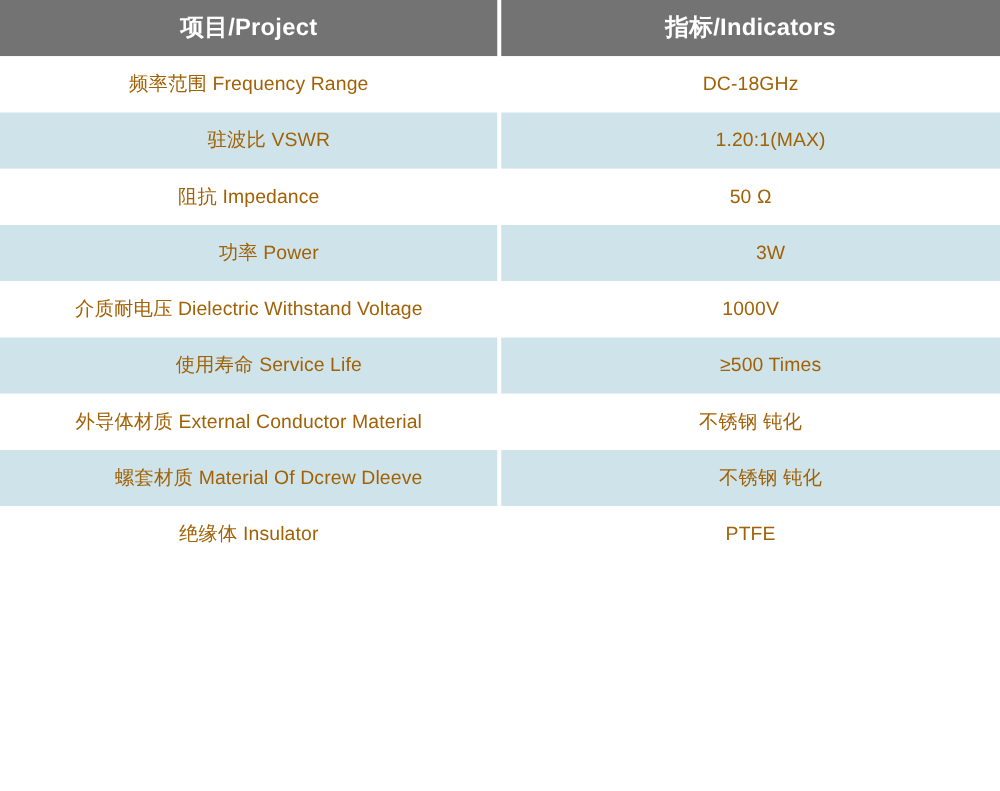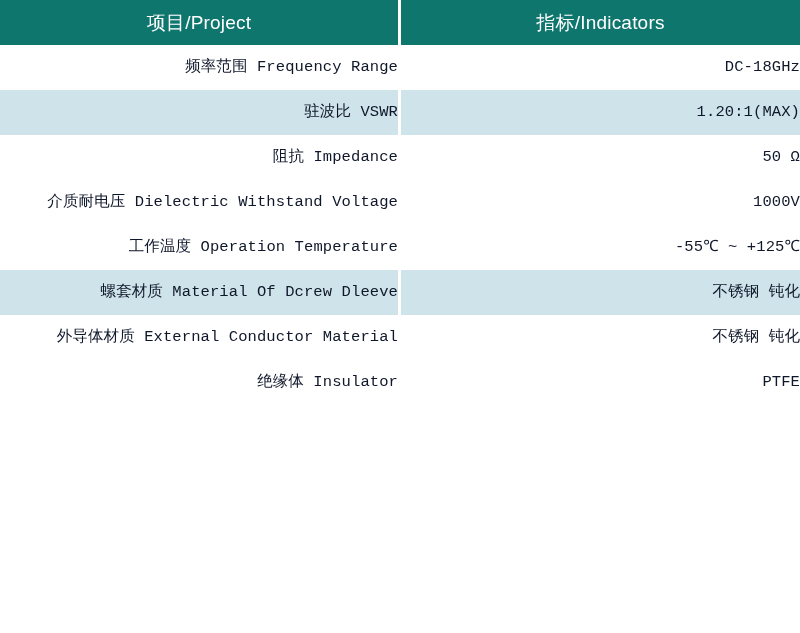--- a/index.html
+++ b/index.html
@@ -21,52 +21,51 @@
   }
 
   .spec-table col.col-project { width: 398px; }
   .spec-table col.col-gap     { width: 3px;  }
   .spec-table col.col-ind     { width: 399px; }
 
   
   .head-row { height: 45px; }
 
   .head-cell {
-    background: #0f766e;
+    background: #737373;
     color: #ffffff;
     font-size: 19px;
-    font-weight: normal;
+    font-weight: bold;
     vertical-align: middle;
     letter-spacing: 0.2px;
     padding: 0;
     line-height: 45px;
     white-space: nowrap;
   }
 
   .gap-cell {
     background: #ffffff;
     padding: 0;
     font-size: 0;
     line-height: 0;
   }
   .head-row .gap-cell { background: #ffffff; }
 
   
   .data-row { height: 45px; }
 
   .data-cell {
     font-size: 15.5px;
-    color: #0f172a;
-    text-align: right;
+    color: #a16207;
+    text-align: center;
     vertical-align: middle;
     padding: 0;
     line-height: 45px;
     white-space: nowrap;
     letter-spacing: 0.1px;
-    font-family: Liberation Mono, monospace;
   }
 
   .row-white .data-cell { background: #ffffff; }
   .row-tint  .data-cell { background: #cfe4ea; padding-left: 32px; }
 
   .row-white .gap-cell { background: #ffffff; }
   .row-tint  .gap-cell { background: #ffffff; }
 </style>
 </head>
 <body>
@@ -93,37 +92,42 @@
       <tr class="data-row row-tint">
         <td class="data-cell">驻波比 VSWR</td>
         <td class="gap-cell"></td>
         <td class="data-cell">1.20:1(MAX)</td>
       </tr>
       <tr class="data-row row-white">
         <td class="data-cell">阻抗 Impedance</td>
         <td class="gap-cell"></td>
         <td class="data-cell">50 Ω</td>
       </tr>
+      <tr class="data-row row-tint">
+        <td class="data-cell">功率 Power</td>
+        <td class="gap-cell"></td>
+        <td class="data-cell">3W</td>
+      </tr>
       <tr class="data-row row-white">
         <td class="data-cell">介质耐电压 Dielectric Withstand Voltage</td>
         <td class="gap-cell"></td>
         <td class="data-cell">1000V</td>
       </tr>
+      <tr class="data-row row-tint">
+        <td class="data-cell">使用寿命 Service Life</td>
+        <td class="gap-cell"></td>
+        <td class="data-cell">≥500 Times</td>
+      </tr>
       <tr class="data-row row-white">
-        <td class="data-cell">工作温度 Operation Temperature</td>
+        <td class="data-cell">外导体材质 External Conductor Material</td>
         <td class="gap-cell"></td>
-        <td class="data-cell">-55℃ ~ +125℃</td>
+        <td class="data-cell">不锈钢 钝化</td>
       </tr>
       <tr class="data-row row-tint">
         <td class="data-cell">螺套材质 Material Of Dcrew Dleeve</td>
-        <td class="gap-cell"></td>
-        <td class="data-cell">不锈钢 钝化</td>
-      </tr>
-      <tr class="data-row row-white">
-        <td class="data-cell">外导体材质 External Conductor Material</td>
         <td class="gap-cell"></td>
         <td class="data-cell">不锈钢 钝化</td>
       </tr>
       <tr class="data-row row-white">
         <td class="data-cell">绝缘体 Insulator</td>
         <td class="gap-cell"></td>
         <td class="data-cell">PTFE</td>
       </tr>
     </tbody>
 </table>

